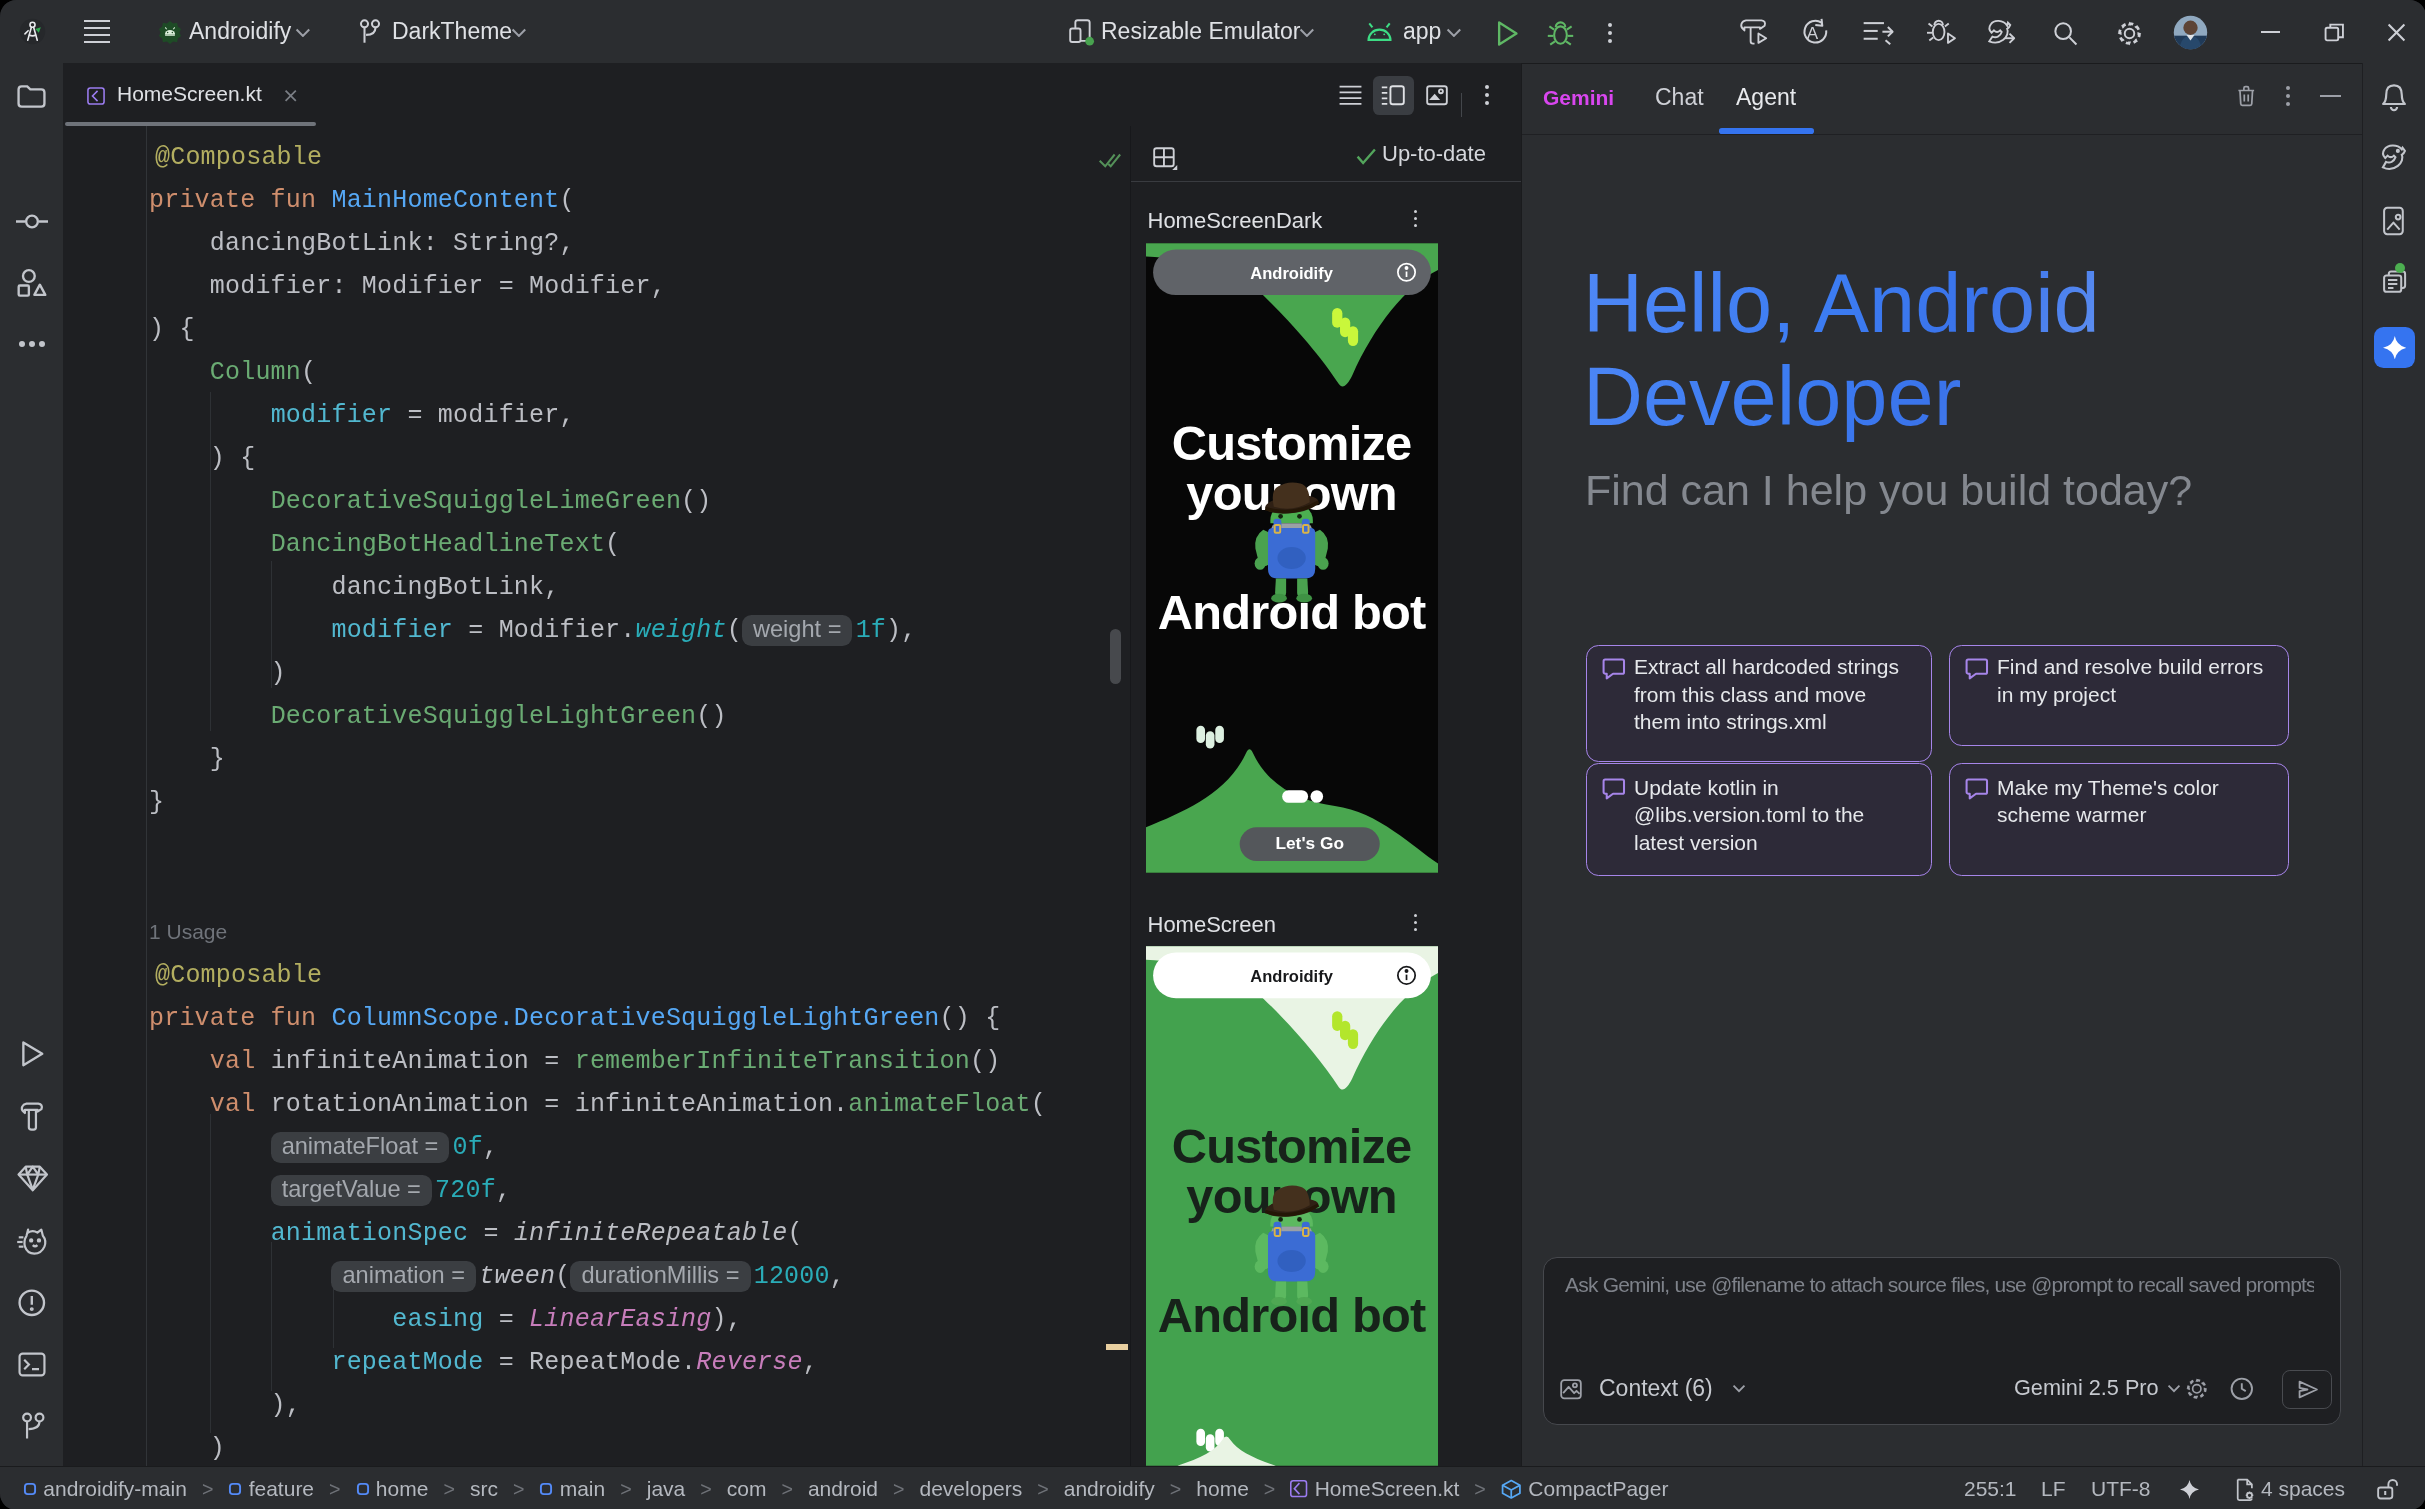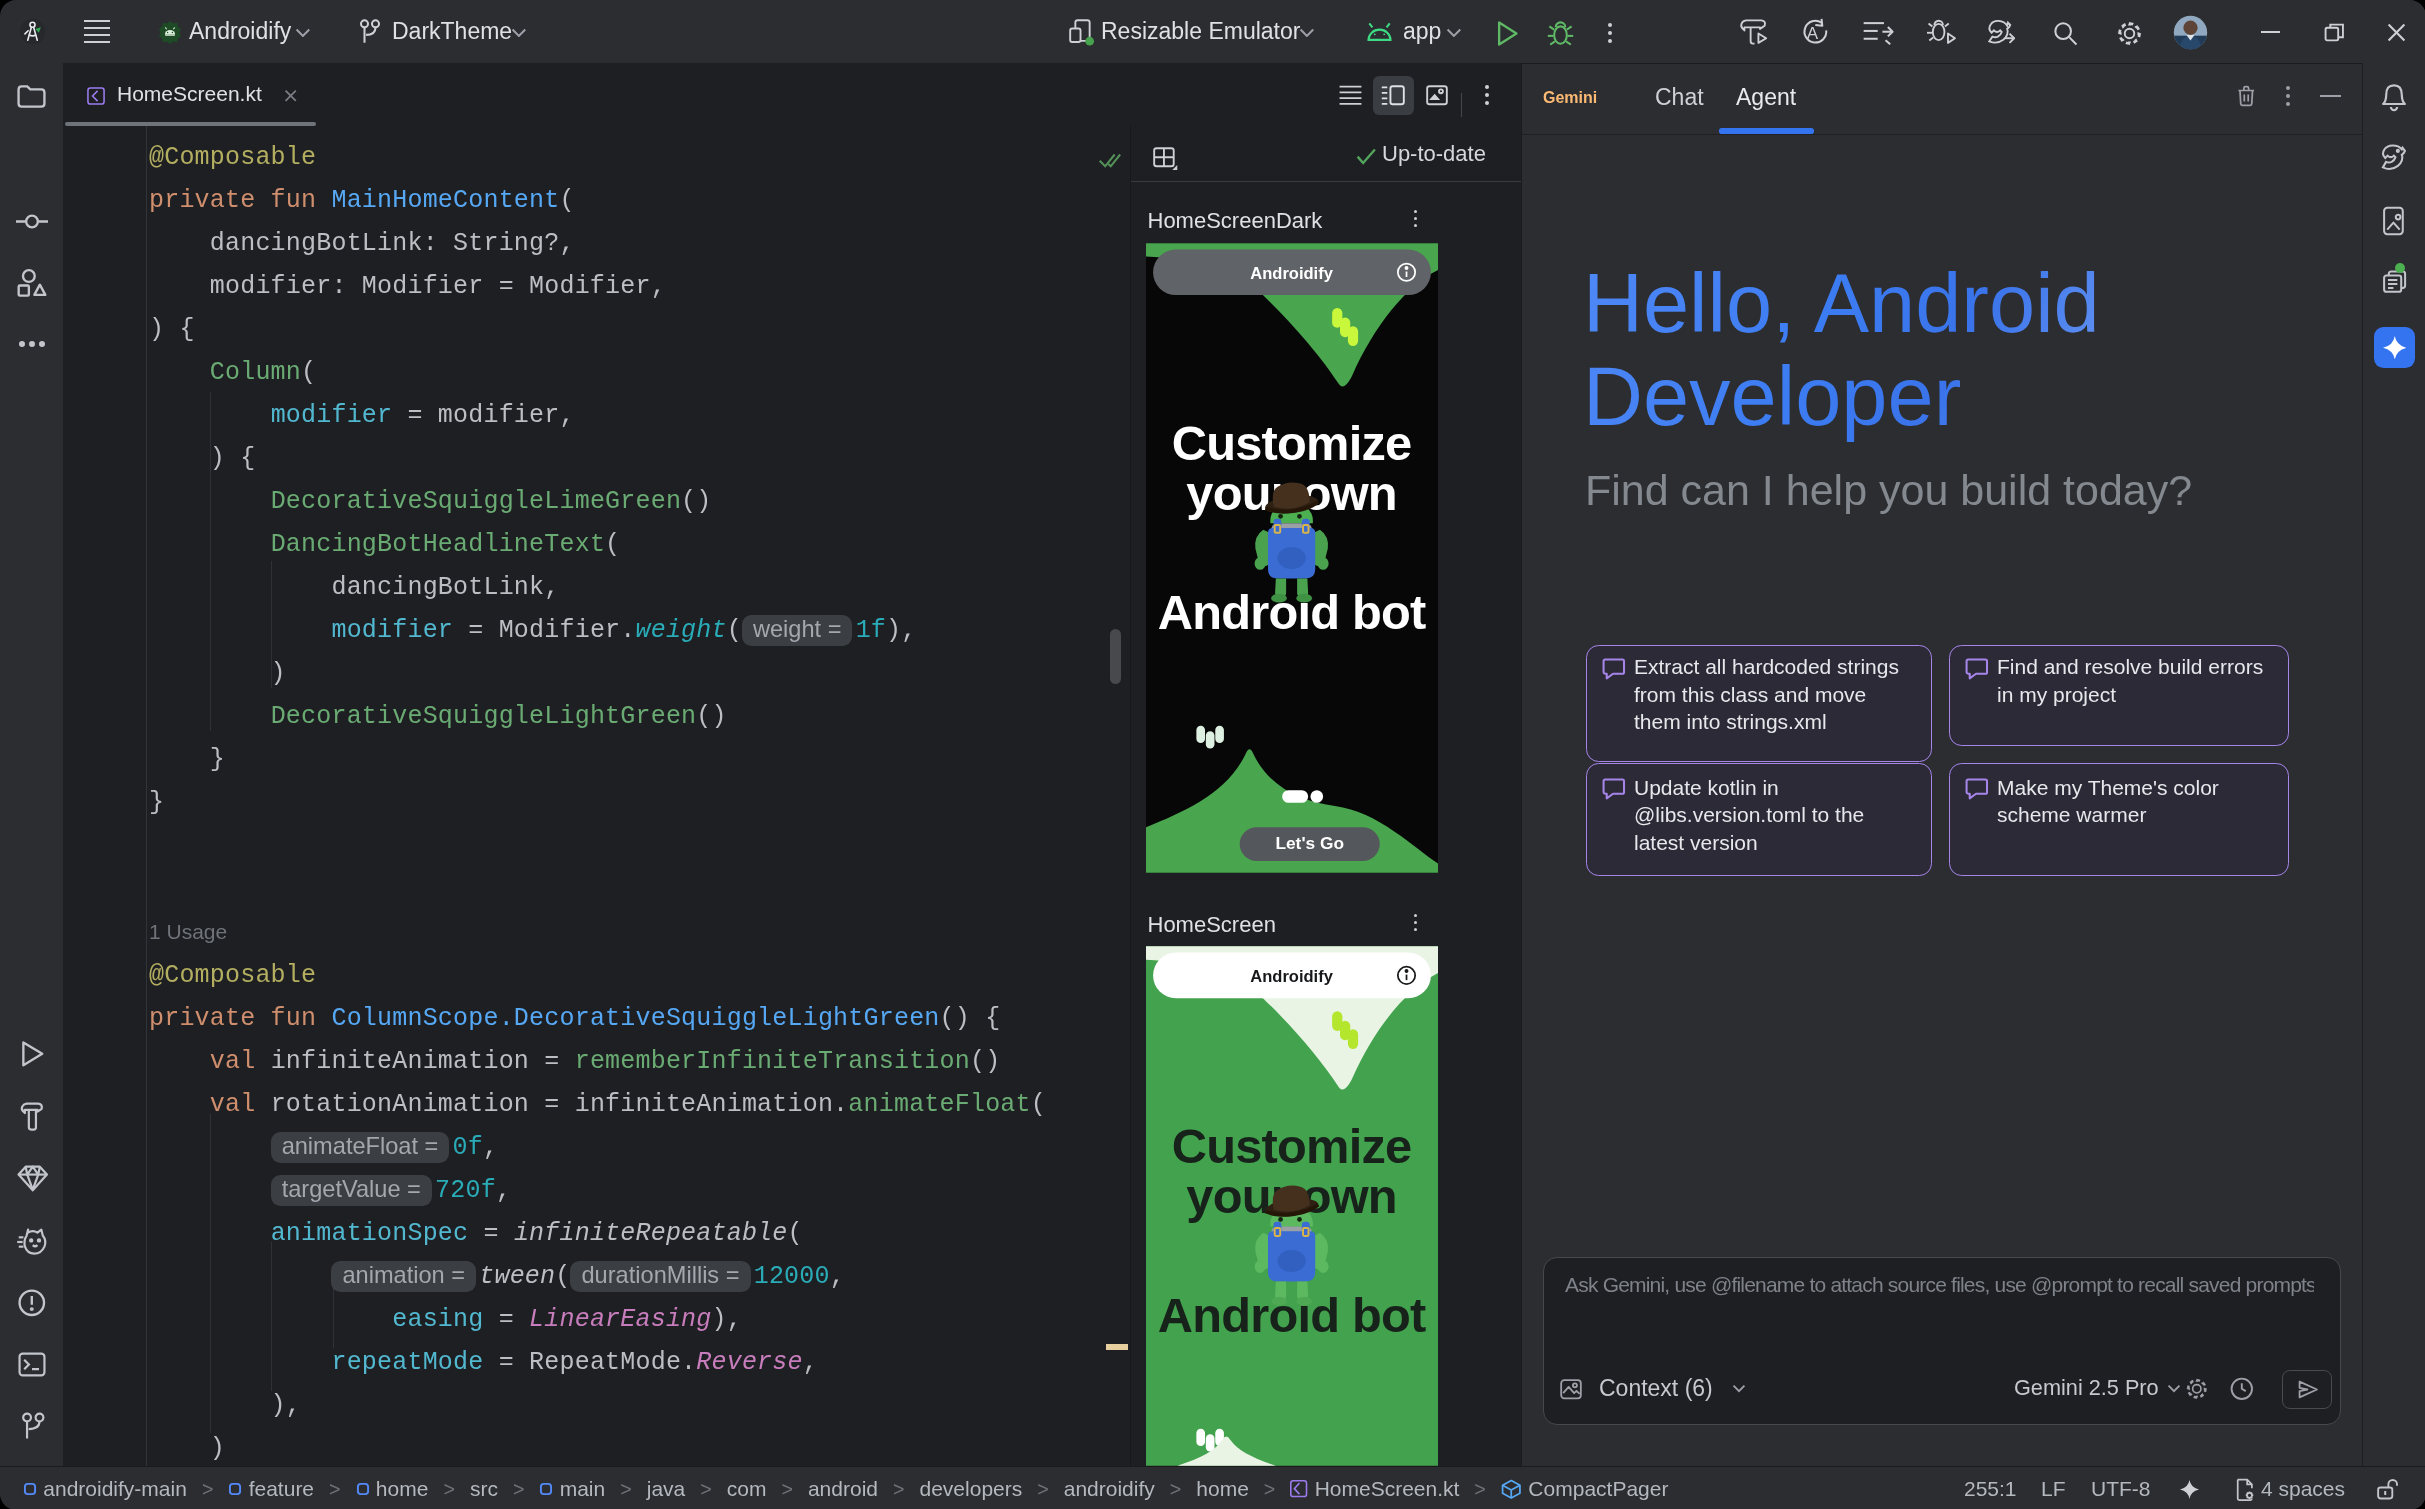--- a/index.html
+++ b/index.html
@@ -17,21 +17,21 @@
   
   .sbar { left:0; top:1466px; width:2426px; height:44px; background:#2b2d30; border-top:0.8px solid #1a1b1d; font-size:21px; color:#b4b8bf; }
   .sbar .it { position:absolute; top:0; height:44px; line-height:43px; white-space:nowrap; } .g { display:inline-block; width:15px; }
   
   .tabbar { left:63px; top:63px; width:1458px; height:63px; background:#1e1f22; }
   .editor { left:63px; top:126px; width:1067px; height:1340px; background:#1e1f22; overflow:hidden; }
   .gutline { position:absolute; left:83px; top:0; width:0.8px; height:1340px; background:#313438; }
   pre.code { position:absolute; left:86px; top:10.2px; font-family:"Liberation Mono", monospace; font-size:25px; line-height:43px; letter-spacing:0.2px; color:#bcbec4; }
   .kw { color:#cf8e6d; }
   .fn { color:#56a8f5; }
-  .an { color:#b3ae60; }
+  .an { color:#b3ae60;margin-left:6px; }
   .gr { color:#6aab73; }
   .na { color:#52b8d0; }
   .nu { color:#2aacb8; }
   .it2 { font-style:italic; }
   .pk { color:#c77dbb; font-style:italic; }
   .tl { color:#2aacb8; font-style:italic; }
   .hint { display:inline-block; background:#3b3e42; color:#a4a8ae; font-family:"Liberation Sans",sans-serif; font-size:23.6px; border-radius:9.5px; padding:3.2px 11px 3.9px; margin-right:3.2px; letter-spacing:0; line-height:1; }
   .usage { color:#6f737a; font-family:"Liberation Sans",sans-serif; font-size:21px; letter-spacing:0; }
   
   .pv { left:1130px; top:126px; width:391px; height:1340px; background:#1e1f22; border-left:1.6px solid #17181b; overflow:hidden; }
@@ -445,21 +445,21 @@
         <rect x="64" y="613" width="11" height="22" rx="5.5"></rect>
           <rect x="76" y="620" width="11" height="22" rx="5.5"></rect>
           <rect x="88" y="613" width="11" height="22" rx="5.5"></rect>
       </g>
       <path d="M40 660 C70 650 88 641 97 627 Q102 619 107 627 C117 641 135 650 165 660 Z" fill="#e9f4e4"></path>
     </svg>
   </div>
 
   <div class="abs gem" id="gemini">
     <div class="gtabs">
-      <span class="abs" style="left:21px;top:0;height:69px;line-height:69px;font-size:16px;font-weight:bold;color:#fdba74;">Gemini</span>
+      <span class="abs" style="left:21px;top:0;height:69px;line-height:69px;font-size:21px;font-weight:bold;color:#d946ef;">Gemini</span>
       <span class="abs" style="left:133px;top:0;height:69px;line-height:69px;font-size:23px;color:#ced0d6;">Chat</span>
       <span class="abs" style="left:214px;top:0;height:69px;line-height:69px;font-size:23px;color:#e8eaed;">Agent</span>
       <div class="abs" style="left:197px;top:65px;width:95px;height:5.5px;border-radius:2.8px;background:#3574f0"></div>
       <svg class="abs" style="left:714px;top:22px" width="20.5" height="22" viewBox="0 0 26 28" fill="none" stroke="#9da0a8" stroke-width="2.2">
         <path d="M3 7 L23 7 M10 7 L10 4 Q10 2 12 2 L14 2 Q16 2 16 4 L16 7 M5 7 L6 24 Q6 26 8 26 L18 26 Q20 26 20 24 L21 7"></path>
         <path d="M10.5 12 L10.5 21 M15.5 12 L15.5 21"></path>
       </svg>
       <div class="abs" style="left:764px;top:23px;width:3.9px;height:3.9px;border-radius:2.4px;background:#9da0a8"></div>
       <div class="abs" style="left:764px;top:31px;width:3.9px;height:3.9px;border-radius:2.4px;background:#9da0a8"></div>
       <div class="abs" style="left:764px;top:39px;width:3.9px;height:3.9px;border-radius:2.4px;background:#9da0a8"></div>

